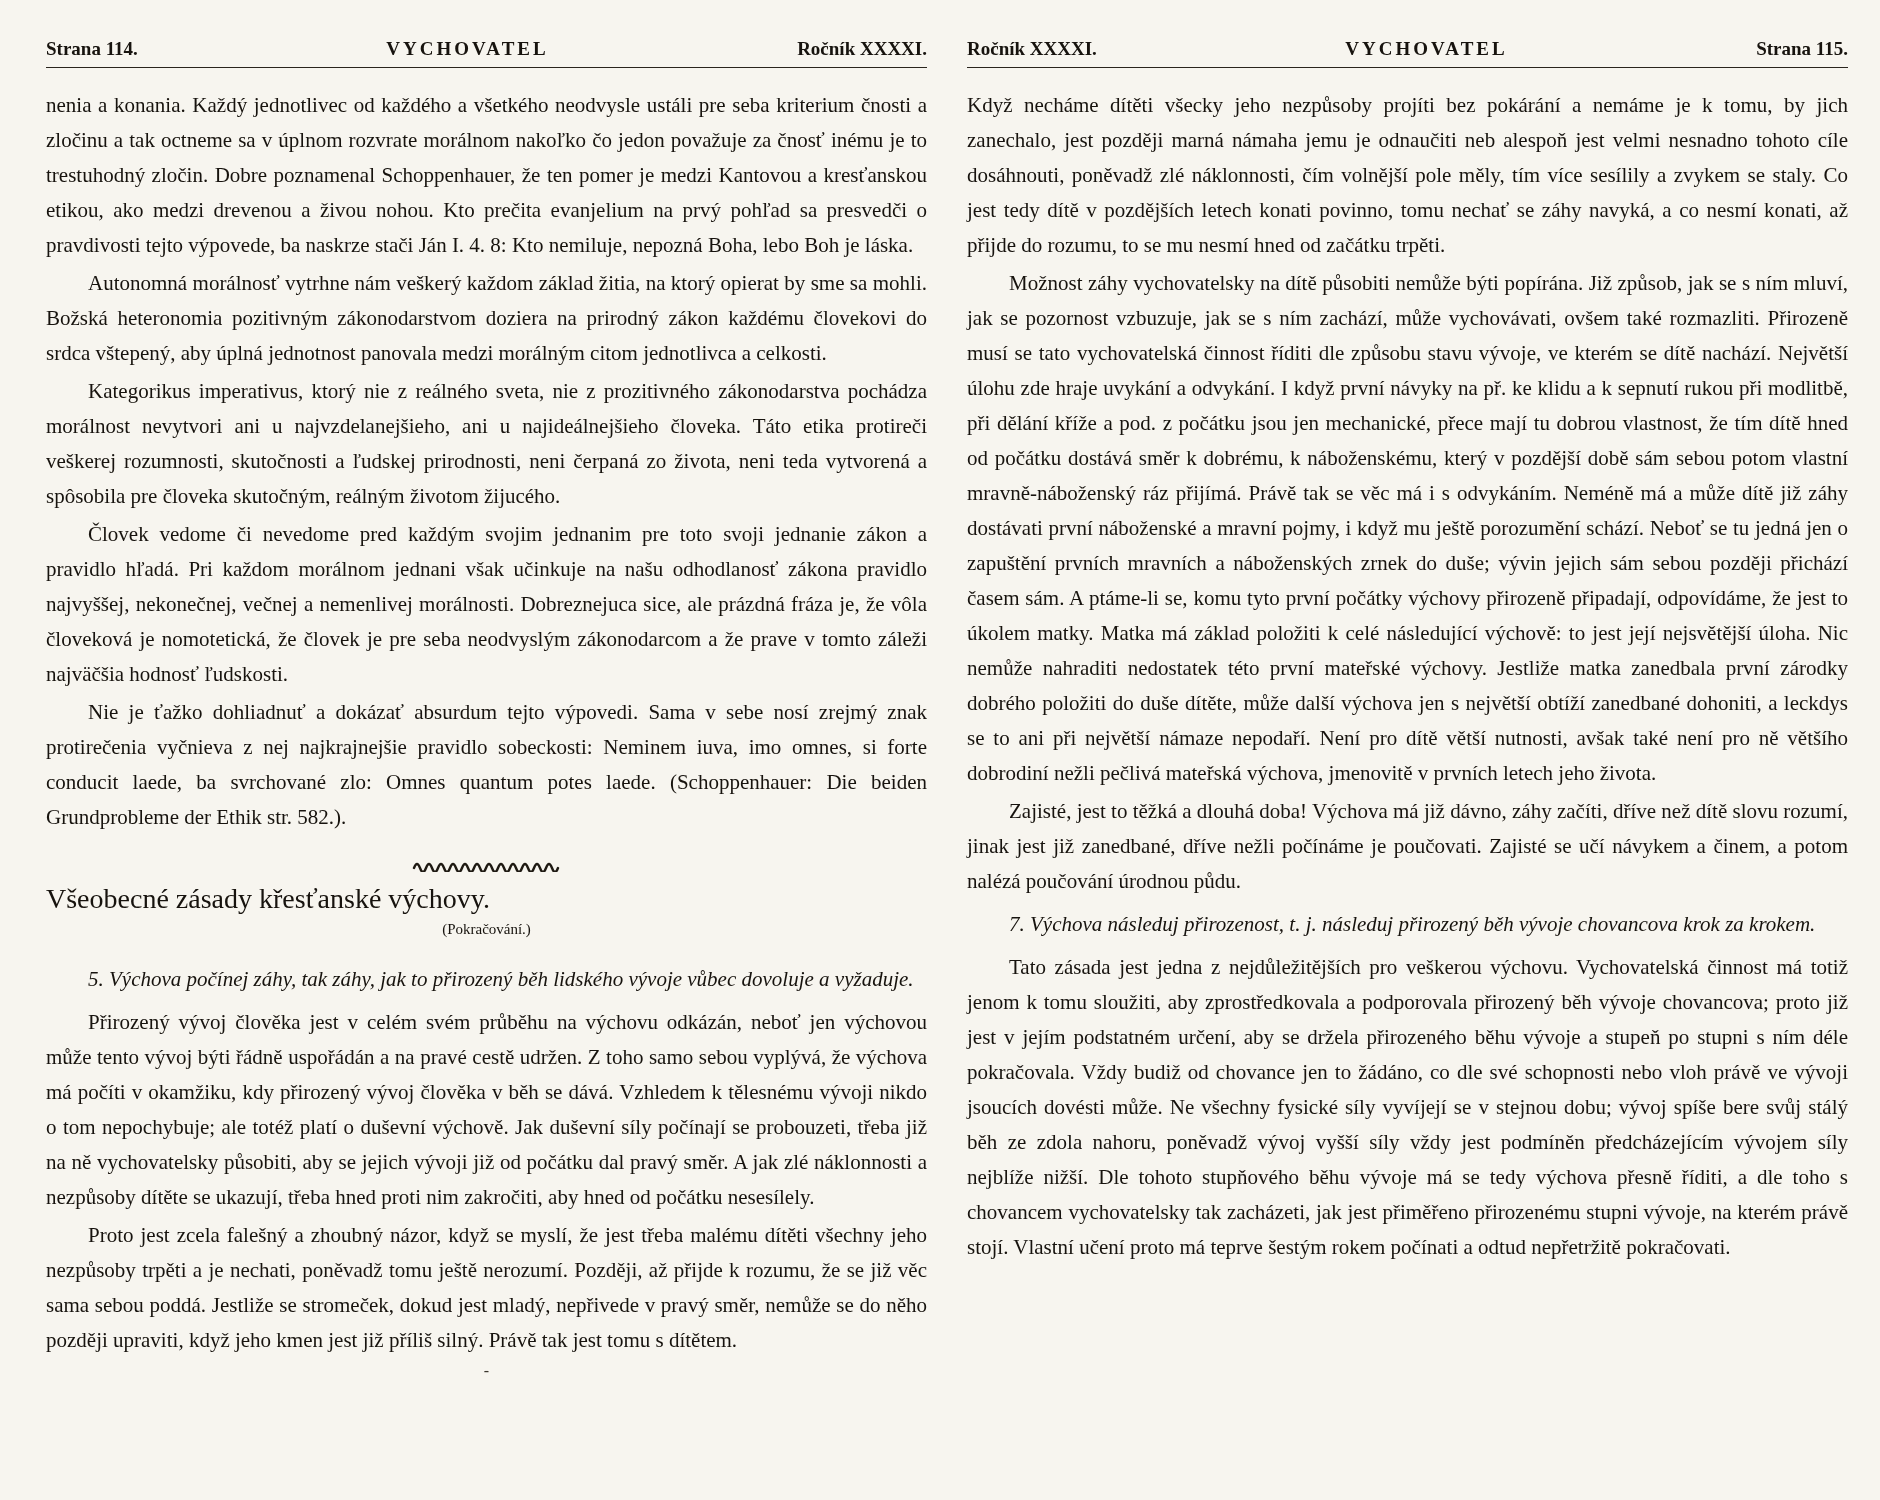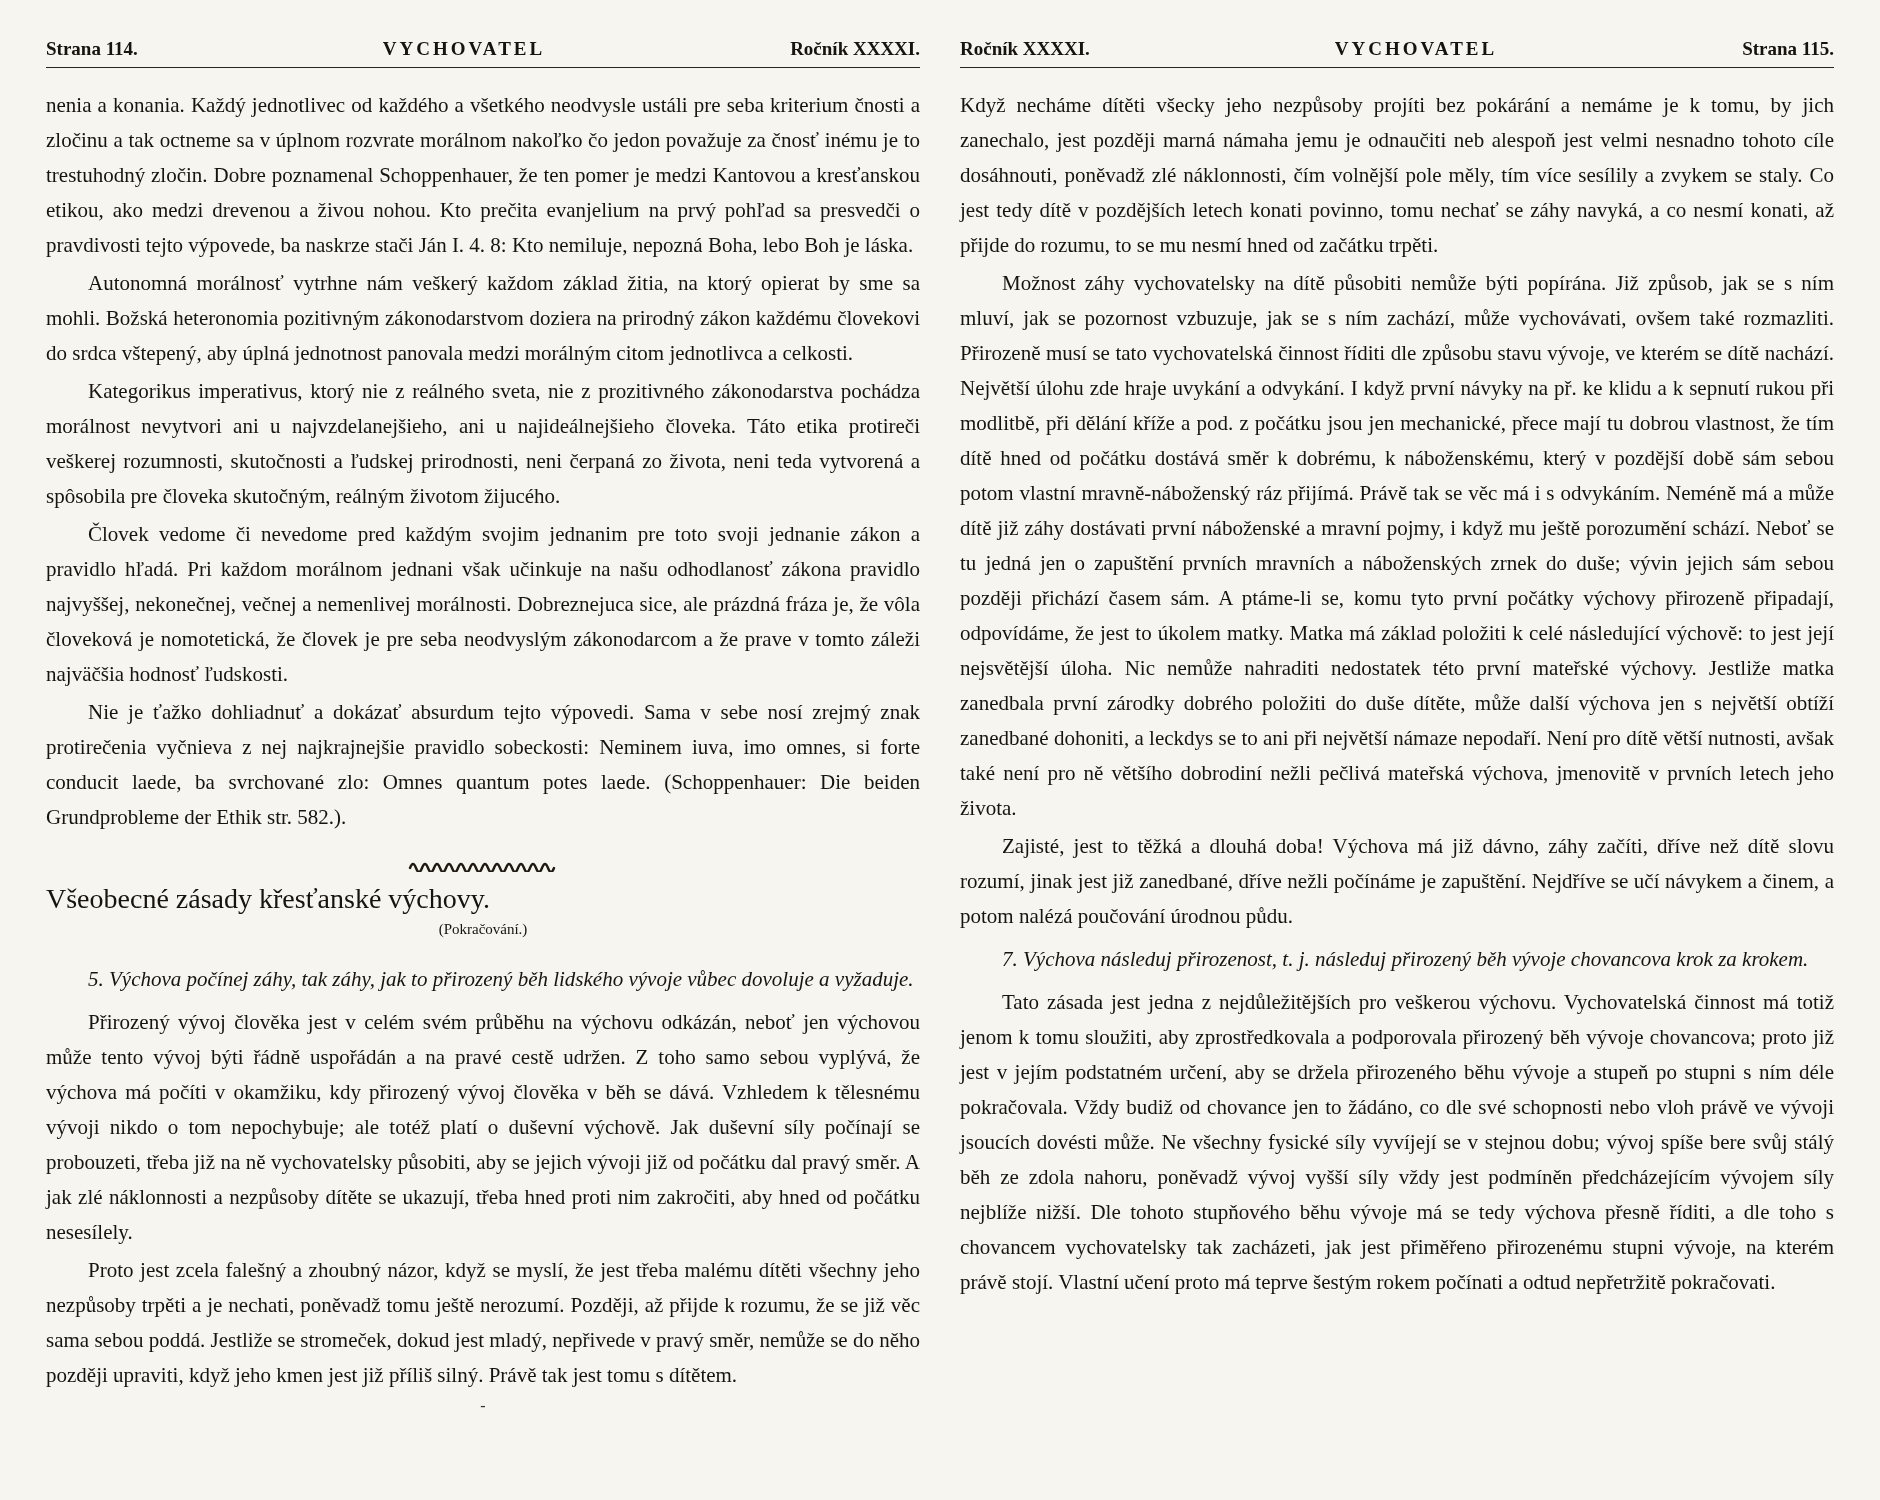--- a/index.html
+++ b/index.html
@@ -11,21 +11,21 @@
     width: 1880px;
     height: 1500px;
     overflow: hidden;
     font-family: "Liberation Serif", "DejaVu Serif", serif;
     color: #17130e;
   }
   .spread {
     box-sizing: border-box;
     width: 1880px;
     height: 1156px;
-    padding: 38px 46px 20px 46px;
+    padding: 38px 32px 20px 46px;
     display: flex;
     gap: 40px;
   }
   .page {
     flex: 1 1 0;
     min-width: 0;
   }
   .page-header {
     display: flex;
     justify-content: space-between;
@@ -125,19 +125,19 @@
   <div class="page">
     <div class="page-header">
       <span class="volume">Ročník XXXXI.</span>
       <span class="journal">VYCHOVATEL</span>
       <span class="page-num">Strana 115.</span>
     </div>
 
     <div class="body-text">
       <p class="first">Když necháme dítěti všecky jeho nezpůsoby projíti bez pokárání a nemáme je k tomu, by jich zanechalo, jest později marná námaha jemu je odnaučiti neb alespoň jest velmi nesnadno tohoto cíle dosáhnouti, poněvadž zlé náklonnosti, čím volnější pole měly, tím více sesílily a zvykem se staly. Co jest tedy dítě v pozdějších letech konati povinno, tomu nechať se záhy navyká, a co nesmí konati, až přijde do rozumu, to se mu nesmí hned od začátku trpěti.</p>
       <p>Možnost záhy vychovatelsky na dítě působiti nemůže býti popírána. Již způsob, jak se s ním mluví, jak se pozornost vzbuzuje, jak se s ním zachází, může vychovávati, ovšem také rozmazliti. Přirozeně musí se tato vychovatelská činnost říditi dle způsobu stavu vývoje, ve kterém se dítě nachází. Největší úlohu zde hraje uvykání a odvykání. I když první návyky na př. ke klidu a k sepnutí rukou při modlitbě, při dělání kříže a pod. z počátku jsou jen mechanické, přece mají tu dobrou vlastnost, že tím dítě hned od počátku dostává směr k dobrému, k náboženskému, který v pozdější době sám sebou potom vlastní mravně-náboženský ráz přijímá. Právě tak se věc má i s odvykáním. Neméně má a může dítě již záhy dostávati první náboženské a mravní pojmy, i když mu ještě porozumění schází. Neboť se tu jedná jen o zapuštění prvních mravních a náboženských zrnek do duše; vývin jejich sám sebou později přichází časem sám. A ptáme-li se, komu tyto první počátky výchovy přirozeně připadají, odpovídáme, že jest to úkolem matky. Matka má základ položiti k celé následující výchově: to jest její nejsvětější úloha. Nic nemůže nahraditi nedostatek této první mateřské výchovy. Jestliže matka zanedbala první zárodky dobrého položiti do duše dítěte, může další výchova jen s největší obtíží zanedbané dohoniti, a leckdys se to ani při největší námaze nepodaří. Není pro dítě větší nutnosti, avšak také není pro ně většího dobrodiní nežli pečlivá mateřská výchova, jmenovitě v prvních letech jeho života.</p>
-      <p>Zajisté, jest to těžká a dlouhá doba! Výchova má již dávno, záhy začíti, dříve než dítě slovu rozumí, jinak jest již zanedbané, dříve nežli počínáme je zapuštění. Nejdříve se učí návykem a činem, a potom nalézá poučování úrodnou půdu.</p>
+      <p>Zajisté, jest to těžká a dlouhá doba! Výchova má již dávno, záhy začíti, dříve než dítě slovu rozumí, jinak jest již zanedbané, dříve nežli počínáme je poučovati. Zajisté se učí návykem a činem, a potom nalézá poučování úrodnou půdu.</p>
       <p class="principle">7. Výchova následuj přirozenost, t. j. následuj přirozený běh vývoje chovancova krok za krokem.</p>
       <p>Tato zásada jest jedna z nejdůležitějších pro veškerou výchovu. Vychovatelská činnost má totiž jenom k tomu sloužiti, aby zprostředkovala a podporovala přirozený běh vývoje chovancova; proto již jest v jejím podstatném určení, aby se držela přirozeného běhu vývoje a stupeň po stupni s ním déle pokračovala. Vždy budiž od chovance jen to žádáno, co dle své schopnosti nebo vloh právě ve vývoji jsoucích dovésti může. Ne všechny fysické síly vyvíjejí se v stejnou dobu; vývoj spíše bere svůj stálý běh ze zdola nahoru, poněvadž vývoj vyšší síly vždy jest podmíněn předcházejícím vývojem síly nejblíže nižší. Dle tohoto stupňového běhu vývoje má se tedy výchova přesně říditi, a dle toho s chovancem vychovatelsky tak zacházeti, jak jest přiměřeno přirozenému stupni vývoje, na kterém právě stojí. Vlastní učení proto má teprve šestým rokem počínati a odtud nepřetržitě pokračovati.</p>
     </div>
   </div>
 
 </div>
 
 </body></html>

